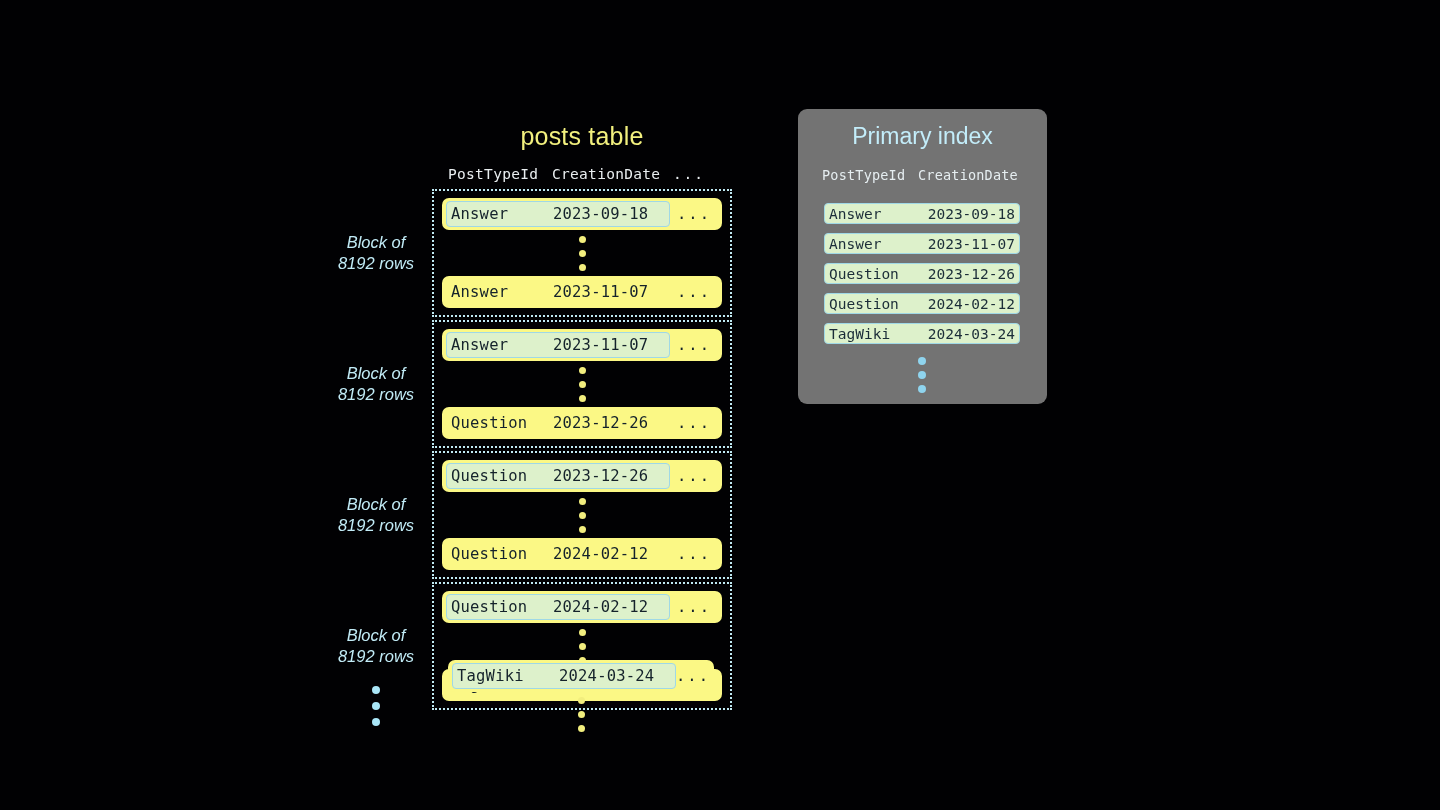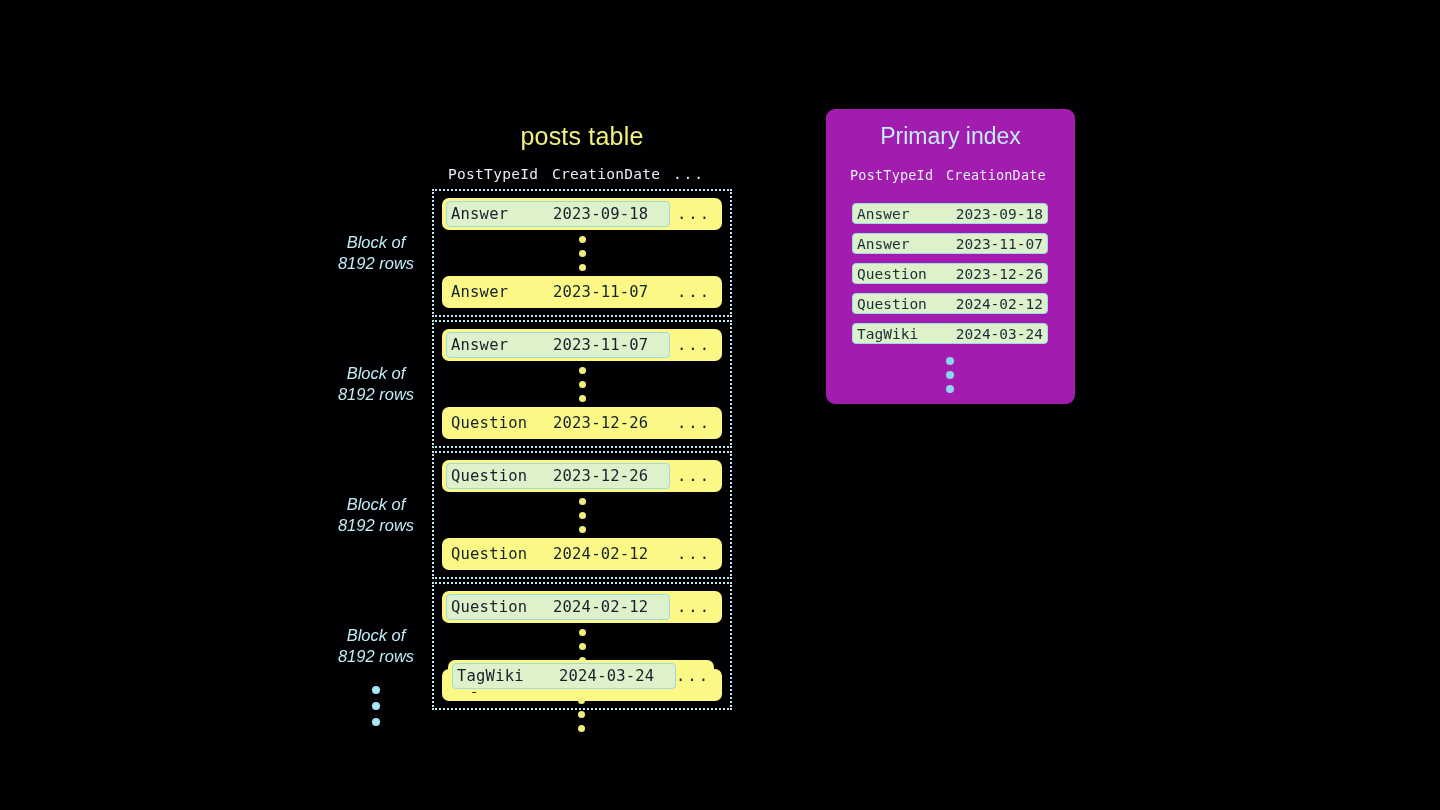--- a/index.html
+++ b/index.html
@@ -90,23 +90,22 @@
   .left-dots {
     position: absolute; left: 336px; top: 686px; width: 80px;
     display: flex; flex-direction: column; align-items: center; gap: 8px;
   }
   .left-dots i { width: 8px; height: 8px; border-radius: 50%; background: #a9e6f7; display:block; }
 
   
   .pi-panel {
     position: absolute; left: 798px; top: 109px;
     width: 249px; height: 295px;
-    background: #a21caf;
+    background: #737373;
     border-radius: 9px;
-    margin-left: 28px;
   }
   .pi-title {
     position: absolute; left: 0; top: 14px; width: 249px;
     text-align: center; font-size: 23px; color: #c3edfa;
   }
   .pi-header {
     position: absolute; left: 24px; top: 58px; width: 202px;
     display: flex; align-items: center;
     font-family: "DejaVu Sans Mono", monospace;
     font-size: 13.5px; color: #e6eef1; letter-spacing: .2px;

